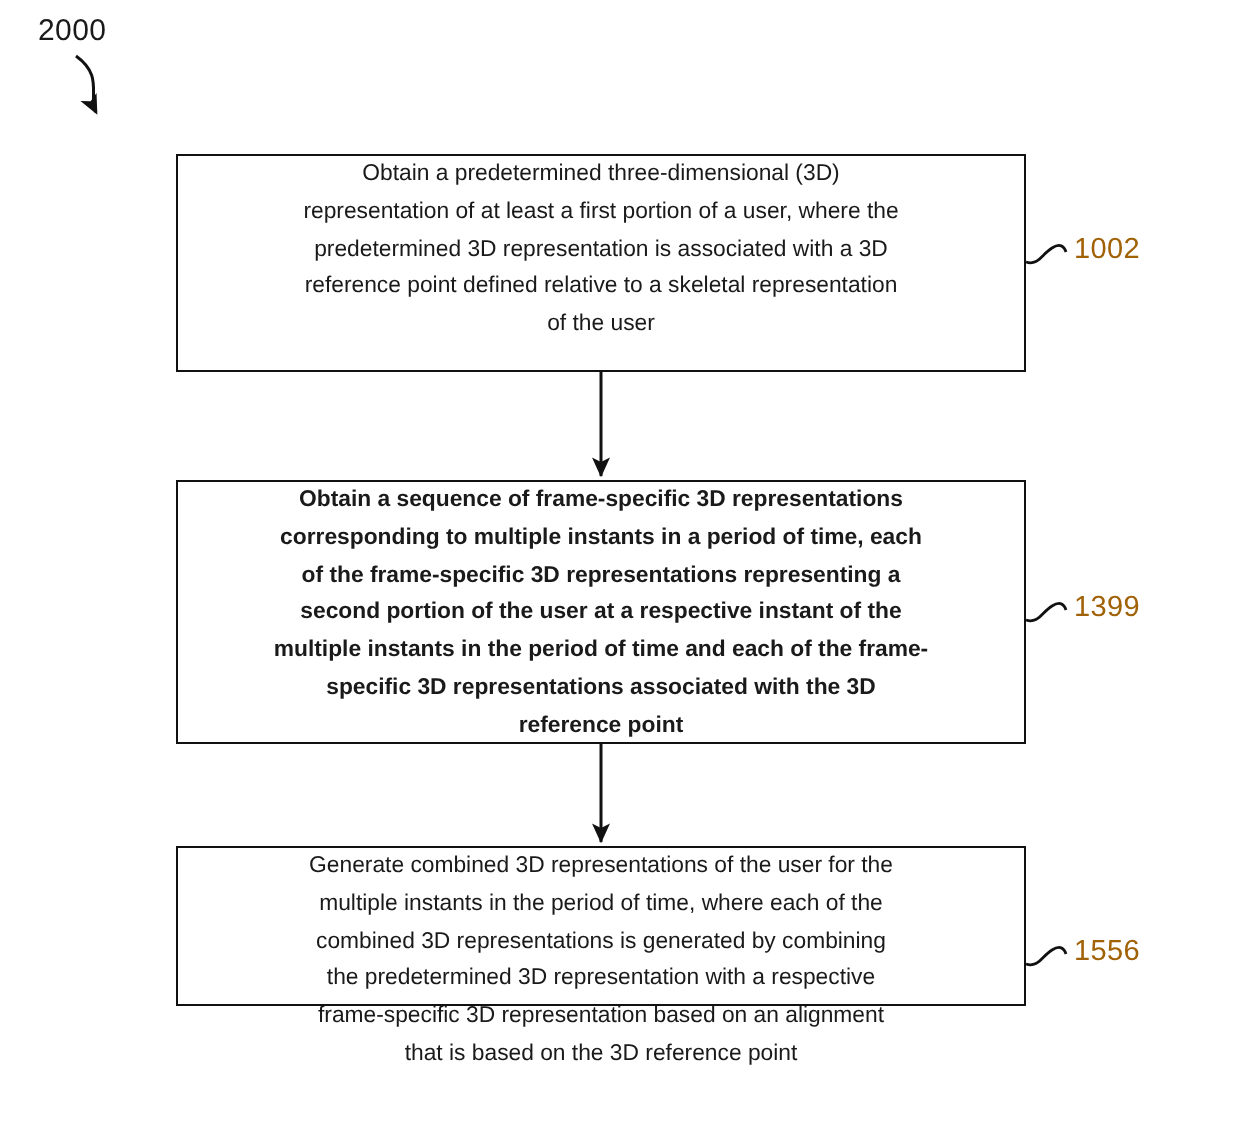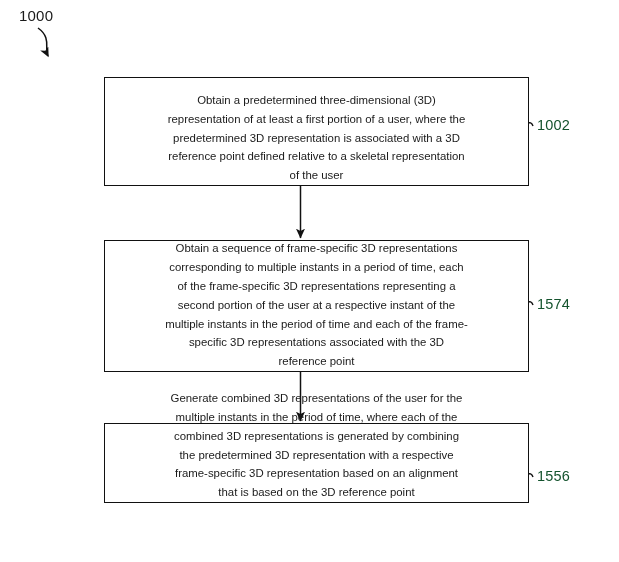--- a/index.html
+++ b/index.html
@@ -43,61 +43,61 @@
     left: 0;
     top: 0;
     width: 619px;
     height: 562px;
     pointer-events: none;
   }
 
   
   .process-box {
     position: absolute;
-    left: 104px;
+    left: 88px;
     width: 425px;
     box-sizing: border-box;
     border: 1.4px solid #111111;
     background: #ffffff;
     display: flex;
-    align-items: flex-end;
+    align-items: flex-start;
     justify-content: center;
   }
   .box-step-1 { top: 77px;  height: 109px; }
-  .box-step-2 { top: 240px; height: 132px; }
+  .box-step-2 { top: 240px; height: 132px; font-weight: bold; }
   .box-step-3 { top: 423px; height: 80px; }
 
   .box-text {
     font-size: 11.4px;
     line-height: 18.8px;
     text-align: center;
     padding: 0 9px;
     white-space: pre-line;
     color: #1a1a1a;
   }
 
   
   .ref-label {
     position: absolute;
     left: 537px;
     font-size: 14.5px;
     letter-spacing: 0.2px;
-    color: #14532d;
+    color: #a16207;
     white-space: nowrap;
   }
   .ref-1002 { top: 117px; }
   .ref-1004 { top: 296px; }
   .ref-1006 { top: 468px; }
 </style>
 </head>
 <body>
 
 <div id="diagram-root">
 
-  <div class="figure-number">1000</div>
+  <div class="figure-number">2000</div>
 
   <svg class="vector-layer" viewBox="0 0 619 562">
     <defs>
       <marker id="arrowhead" markerWidth="9" markerHeight="9" refX="6.2" refY="3.1" orient="auto" markerUnits="strokeWidth">
         <path d="M0,0.1 L6.6,3.1 L0,6.1 L1.5,3.1 Z" fill="#111111"></path>
       </marker>
       <marker id="arrowhead-curve" markerWidth="9" markerHeight="9" refX="5.6" refY="3.1" orient="auto" markerUnits="strokeWidth">
         <path d="M0,0.1 L6.6,3.1 L0,6.1 L1.6,3.1 Z" fill="#111111"></path>
       </marker>
     </defs>
@@ -138,21 +138,21 @@
 
   <div class="process-box box-step-2">
     <div class="box-text">Obtain a sequence of frame-specific 3D representations
 corresponding to multiple instants in a period of time, each
 of the frame-specific 3D representations representing a
 second portion of the user at a respective instant of the
 multiple instants in the period of time and each of the frame-
 specific 3D representations associated with the 3D
 reference point</div>
   </div>
-  <div class="ref-label ref-1004">1574</div>
+  <div class="ref-label ref-1004">1399</div>
 
   <div class="process-box box-step-3">
     <div class="box-text">Generate combined 3D representations of the user for the
 multiple instants in the period of time, where each of the
 combined 3D representations is generated by combining
 the predetermined 3D representation with a respective
 frame-specific 3D representation based on an alignment
 that is based on the 3D reference point</div>
   </div>
   <div class="ref-label ref-1006">1556</div>

